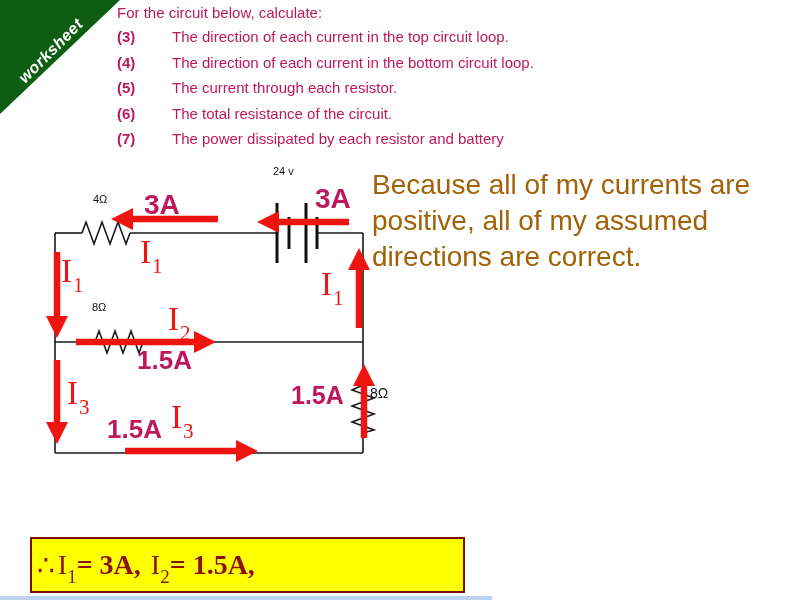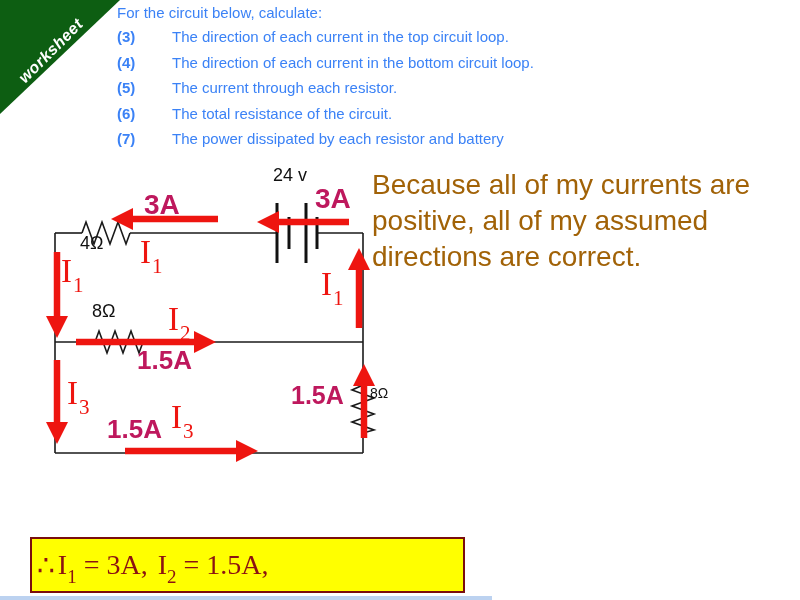--- a/index.html
+++ b/index.html
@@ -7,33 +7,33 @@
     width:800px;height:600px;position:relative;overflow:hidden;
     background:#ffffff;font-family:"Liberation Sans",sans-serif;
   }
   
   .banner{position:absolute;left:0;top:0;width:122px;height:118px;
     background:#0d5e12;clip-path:polygon(0 0,120px 0,0 114px);}
   .banner-label{position:absolute;left:-8px;top:42px;width:118px;text-align:center;
     transform:rotate(-45deg);color:#ffffff;
     font-style:italic;font-weight:bold;font-size:16px;letter-spacing:.5px;}
   
-  .questions{position:absolute;left:117px;top:4px;color:#3b82f6;font-size:15px;}
+  .questions{position:absolute;left:117px;top:4px;color:#be185d;font-size:15px;}
   .q-intro{margin-bottom:7px;}
   .q-row{display:flex;margin-bottom:8.5px;}
   .q-num{width:55px;font-weight:bold;flex:0 0 55px;}
   
   .circuit-svg{position:absolute;left:0;top:0;}
   
   .lbl{position:absolute;white-space:nowrap;}
-  .lbl-small{font-size:18px;color:#111111;}
+  .lbl-small{font-size:11px;color:#111111;}
   .lbl-green{color:#be185d;font-weight:bold;font-size:26px;}
   .lbl-red{color:#ee1510;font-family:"Liberation Serif",serif;font-size:33px;line-height:1;}
   .rsub{font-size:21px;position:relative;top:10px;left:1px;}
-  .p-4ohm{left:80px;top:193px;margin-top:40px;}
+  .p-4ohm{left:93px;top:193px;}
   .p-3a-top{left:144px;top:189px;font-size:28px;}
   .p-24v{left:273px;top:165px;}
   .p-3a-right{left:315px;top:183px;font-size:28px;}
   .p-i1-top{left:140px;top:236px;}
   .p-i1-left{left:61px;top:255px;}
   .p-i1-right{left:321px;top:268px;}
   .p-8ohm-mid{left:92px;top:301px;}
   .p-i2{left:168px;top:303px;}
   .p-15a-mid{left:137px;top:345px;}
   .p-i3-left{left:67px;top:377px;}
@@ -44,21 +44,21 @@
   
   .note{position:absolute;left:372px;top:167px;width:420px;
     color:#a16207;font-size:28px;line-height:36px;}
   
   .conclusion{position:absolute;left:30px;top:537px;width:426px;height:52px;
     background:#ffff00;border:2px solid #7a0e0e;
     display:flex;align-items:center;padding-left:5px;
     font-family:"Liberation Serif",serif;font-size:28px;color:#8b1212;}
   .c-item{display:inline;}
   .c-sub{font-size:19px;position:relative;top:9px;}
-  .c-val{margin-left:7px;margin-right:10px;}
+  .c-val{margin-right:10px;font-weight:bold;}
   .c-therefore{margin-right:3px;}
   
   .bottom-divider{position:absolute;left:0;top:596px;width:492px;height:4px;background:#bcd2f0;}
 </style>
 </head>
 <body>
 
 <div class="banner"></div>
 <div class="banner-label">worksheet</div>
 

